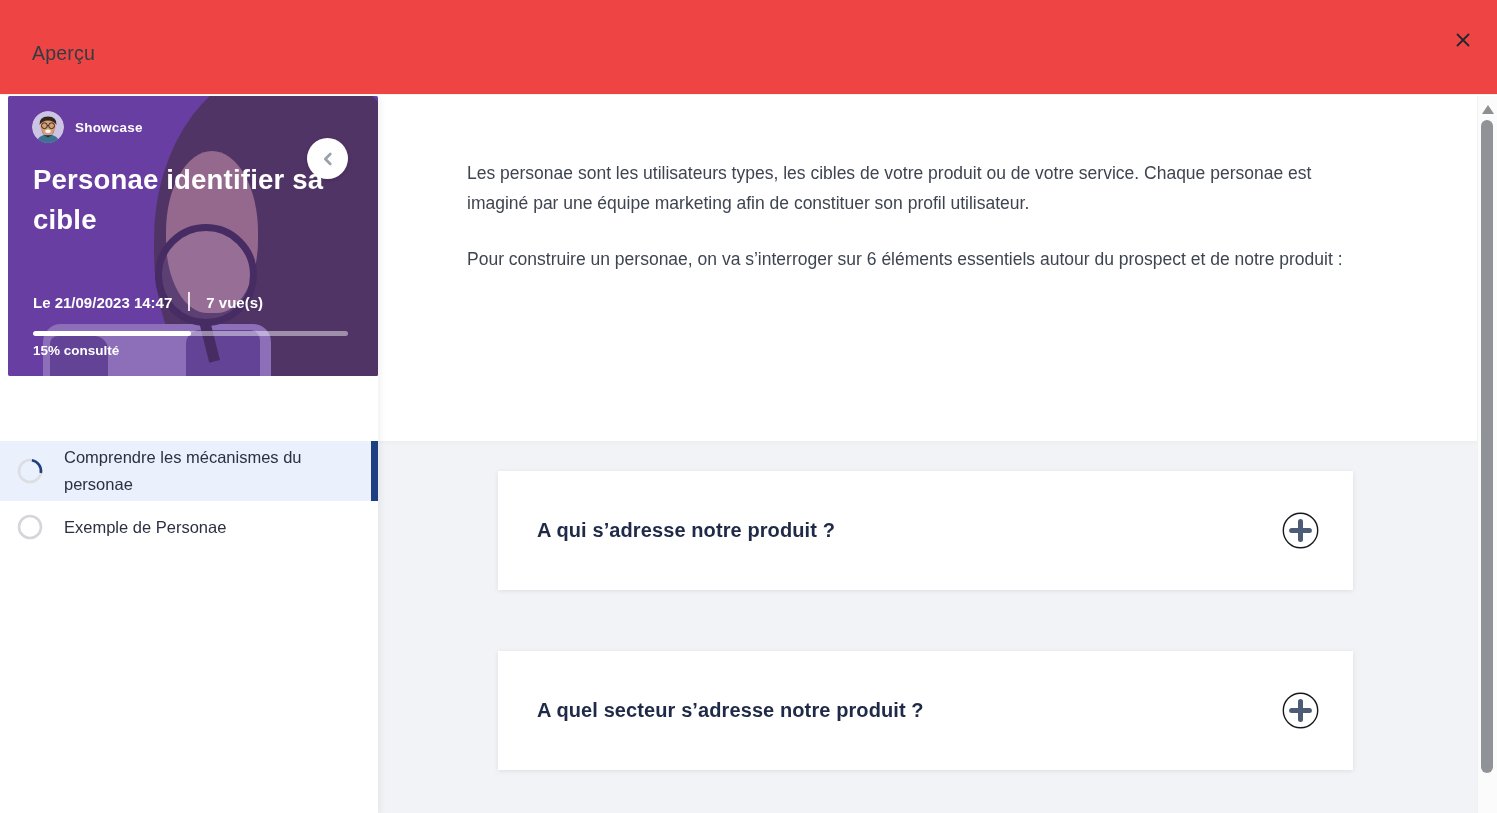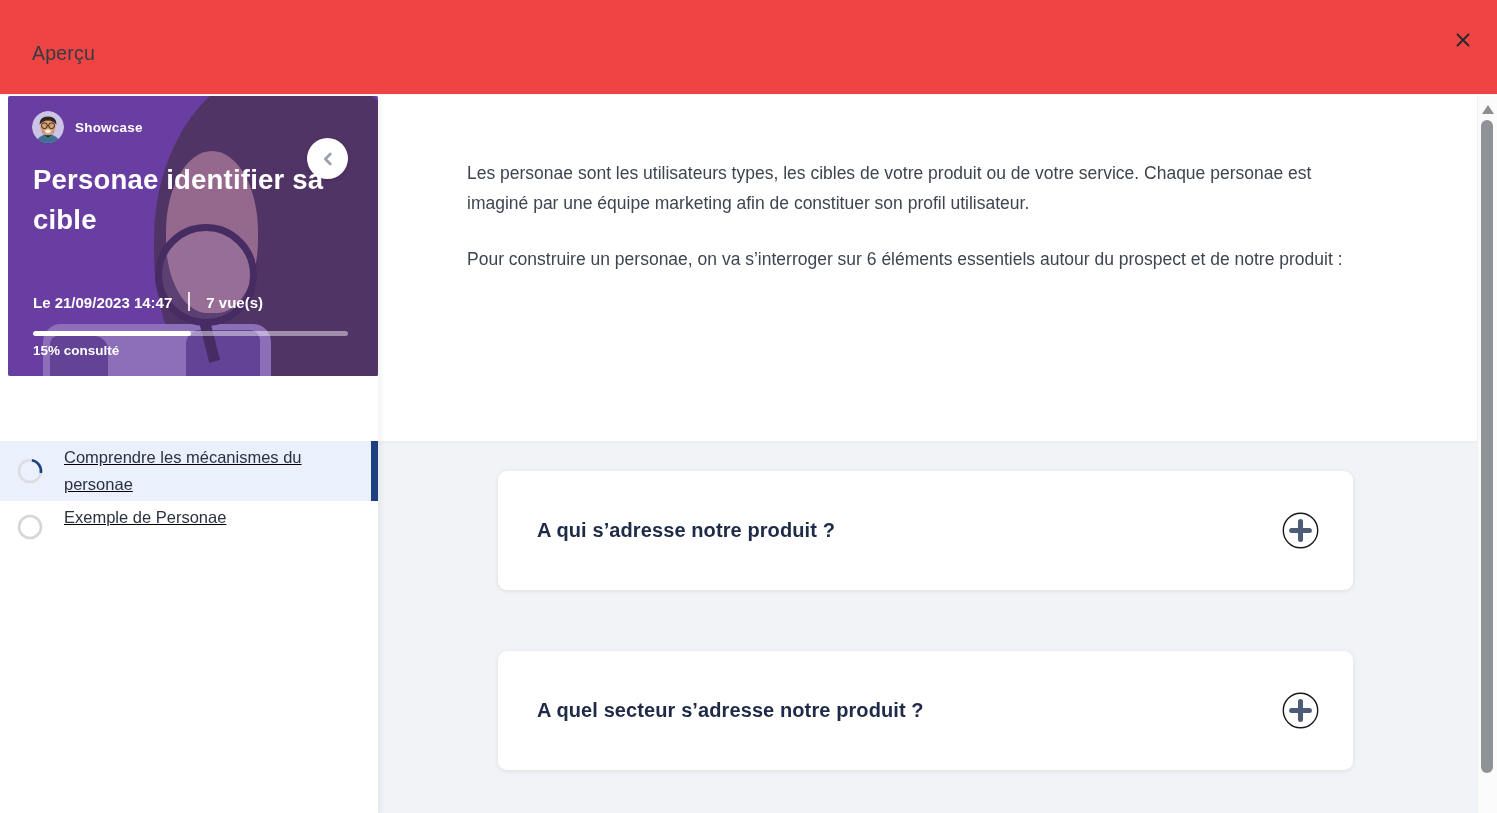--- a/index.html
+++ b/index.html
@@ -54,33 +54,33 @@
                 font-size:27.5px; line-height:40px; font-weight:700; letter-spacing:.2px; }
   .meta-row { position:absolute; left:25px; top:196px; display:flex; align-items:flex-end;
               font-size:15px; font-weight:700; }
   .meta-divider { width:2px; height:19px; background:rgba(255,255,255,.85); margin:0 16px; }
   .progress-track { position:absolute; left:25px; top:235px; width:315px; height:5px;
                     border-radius:3px; background:rgba(255,255,255,.45); overflow:hidden; }
   .progress-fill { height:100%; background:#fff; border-radius:3px; }
   .progress-label { position:absolute; left:25px; top:247px; font-size:13.5px; font-weight:700; }
 
   .nav { position:absolute; left:0; top:345px; width:378px; }
-  .nav-item { position:relative; min-height:52px; display:flex; cursor:pointer;text-decoration:underline; }
+  .nav-item { position:relative; min-height:52px; display:flex; align-items:center; cursor:pointer; }
   .nav-item.active { background:#eaf0fc; }
   .nav-icon { position:absolute; left:17px; top:50%; margin-top:-13px; width:26px; height:26px; }
   .nav-label { margin:0 30px 0 64px; padding:3px 0; font-size:16.5px; line-height:27px; color:#2a3140; }
   .active-bar { position:absolute; right:0; top:0; bottom:0; width:7px; background:#1e4080; }
 
   
   .main { position:absolute; left:378px; top:96px; width:1099px; bottom:0; }
   .intro { height:345px; background:#fff; padding:62px 80px 5px 89px; }
   .intro p { margin:0 0 26px; max-width:880px; font-size:17.5px; line-height:30px; color:#3e4551; }
   .accordion-zone { height:372px; background:#f2f3f6; padding:30px 0 0 120px;
                     box-shadow:inset 0 5px 5px -5px rgba(0,0,0,.05); }
-  .acc-card { width:855px; height:119px; background:#fff; border-radius:9px;
+  .acc-card { width:855px; height:119px; background:#fff; border-radius:0;
               box-shadow:0 1px 5px rgba(0,0,0,.09); display:flex; align-items:center;
               padding:0 34px 0 39px; margin-bottom:61px; cursor:pointer; }
   .acc-title { flex:1; margin:0; font-size:20px; font-weight:700; color:#1e2a47; letter-spacing:.1px; }
   .expand-btn { width:37px; height:37px; border:none; background:none; padding:0; cursor:pointer; flex:none; }
 
   
   .scrollbar { position:absolute; right:0; top:96px; width:20px; bottom:0; background:#fbfbfc;
                border-left:1px solid #f0f0f2; z-index:5; }
   .sb-arrow { position:absolute; top:9px; left:50%; transform:translateX(-50%); width:0; height:0;
               border-left:6px solid transparent; border-right:6px solid transparent;

